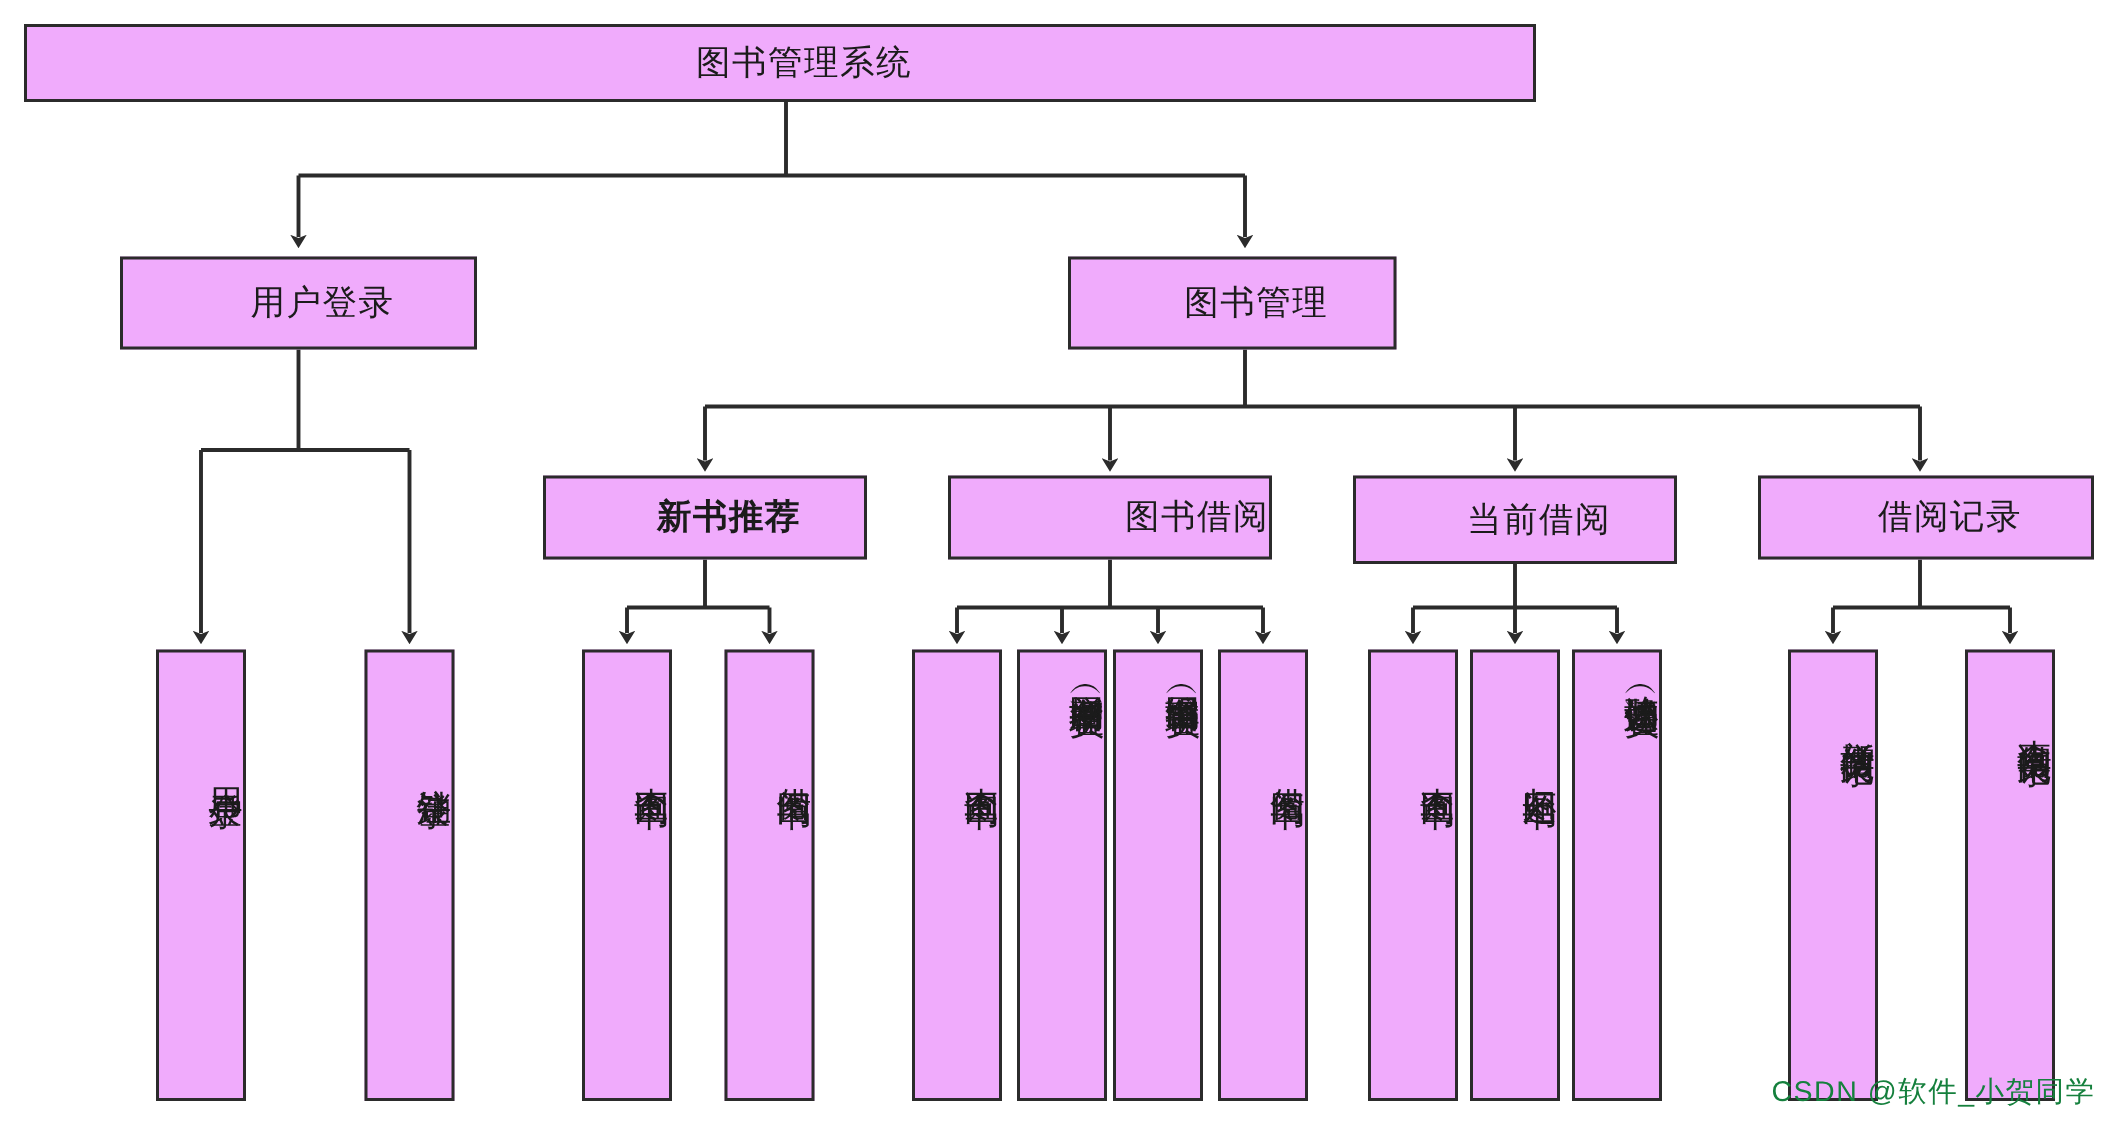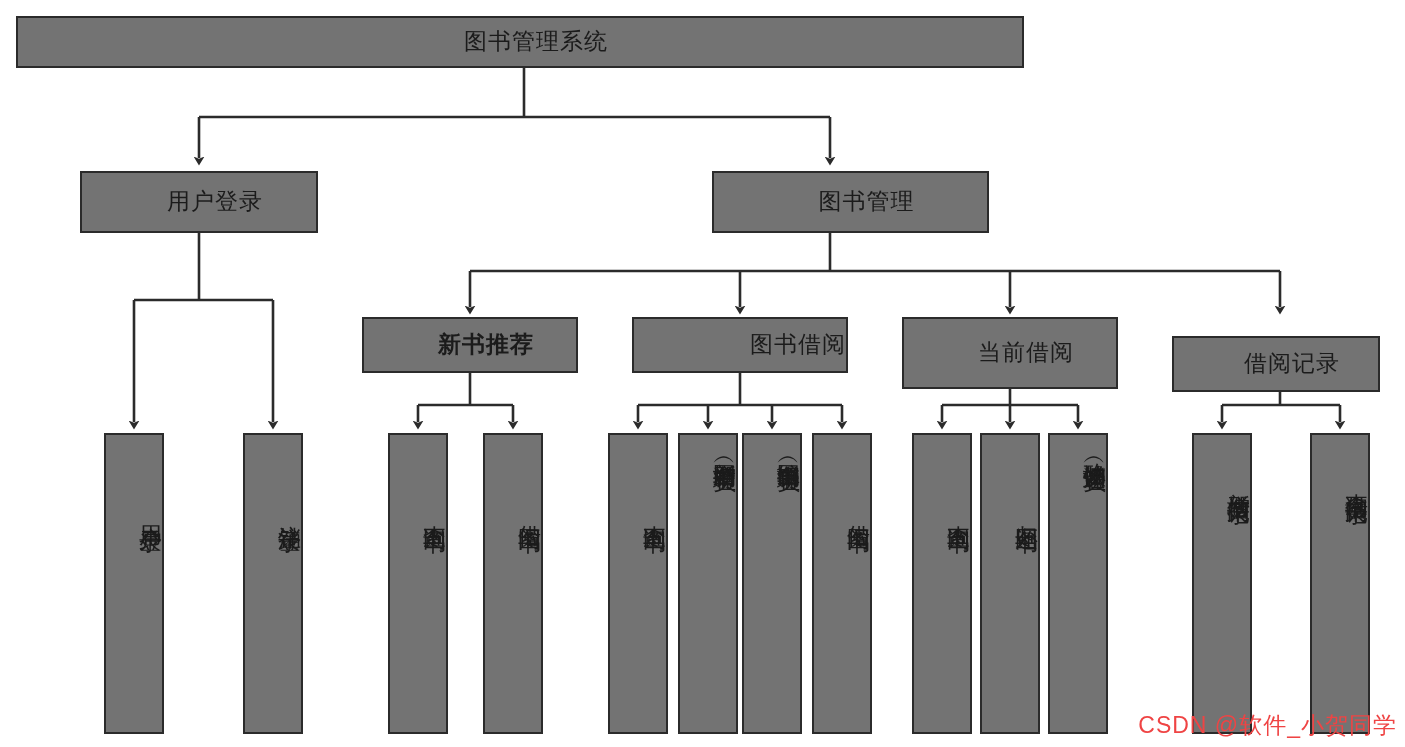--- a/index.html
+++ b/index.html
@@ -23,21 +23,21 @@
     left: 0;
     top: 0;
     width: 1405px;
     height: 747px;
     pointer-events: none;
   }
   .node {
     position: absolute;
     box-sizing: border-box;
     border: 2px solid #2b2b2b;
-    background: #737373;
+    background: #f0abfc;
     display: flex;
     align-items: center;
     justify-content: center;
     color: #1b1b1b;
     padding-left: 32px;
   }
   .node.horizontal {
     font-size: 23px;
     line-height: 1.1;
     letter-spacing: 1px;
@@ -57,22 +57,22 @@
     white-space: nowrap;
     color: #1b1b1b;
   }
   .node.vertical.tall-label .vlabel {
     letter-spacing: 1px;
   }
   #watermark {
     position: absolute;
     right: 8px;
     bottom: 6px;
-    font-size: 23px;
-    color: #ef4444;
+    font-size: 19px;
+    color: #15803d;
     letter-spacing: 1px;
     white-space: nowrap;
     user-select: none;
   }
 </style>
 </head>
 <body>
 
 <div id="diagram-root">
 
@@ -128,37 +128,37 @@
   </svg>
 
   <div class="node horizontal" style="left:16px; top:16px; width:1008px; height:52px;">
     <span>图书管理系统</span>
   </div>
 
   <div class="node horizontal" style="left:80px; top:171px; width:238px; height:62px;">
     <span>用户登录</span>
   </div>
 
-  <div class="node horizontal" style="left:712px; top:171px; width:277px; height:62px;">
+  <div class="node horizontal" style="left:712px; top:171px; width:219px; height:62px;">
     <span>图书管理</span>
   </div>
 
   <div class="node horizontal" style="left:362px; top:317px; width:216px; height:56px;font-weight:bold;">
     <span>新书推荐</span>
   </div>
 
   <div class="node horizontal" style="left:632px; top:317px; width:216px; height:56px;justify-content:flex-end;">
     <span>图书借阅</span>
   </div>
 
-  <div class="node horizontal" style="left:902px; top:317px; width:216px; height:72px;">
+  <div class="node horizontal" style="left:902px; top:317px; width:216px; height:59px;">
     <span>当前借阅</span>
   </div>
 
-  <div class="node horizontal" style="left:1172px; top:336px; width:208px; height:56px;">
+  <div class="node horizontal" style="left:1172px; top:317px; width:224px; height:56px;">
     <span>借阅记录</span>
   </div>
 
   <div class="node vertical" style="left:104px; top:433px; width:60px; height:301px; padding-top:72px;">
     <span class="vlabel">用户登录</span>
   </div>
 
   <div class="node vertical" style="left:243px; top:433px; width:60px; height:301px; padding-top:72px;">
     <span class="vlabel">注销登录</span>
   </div>

